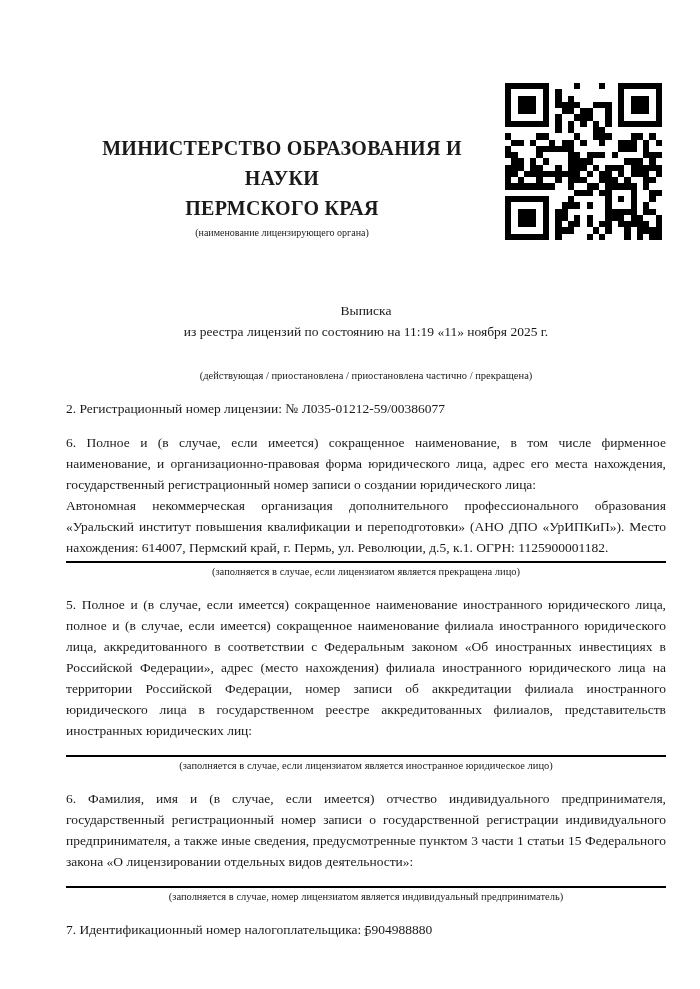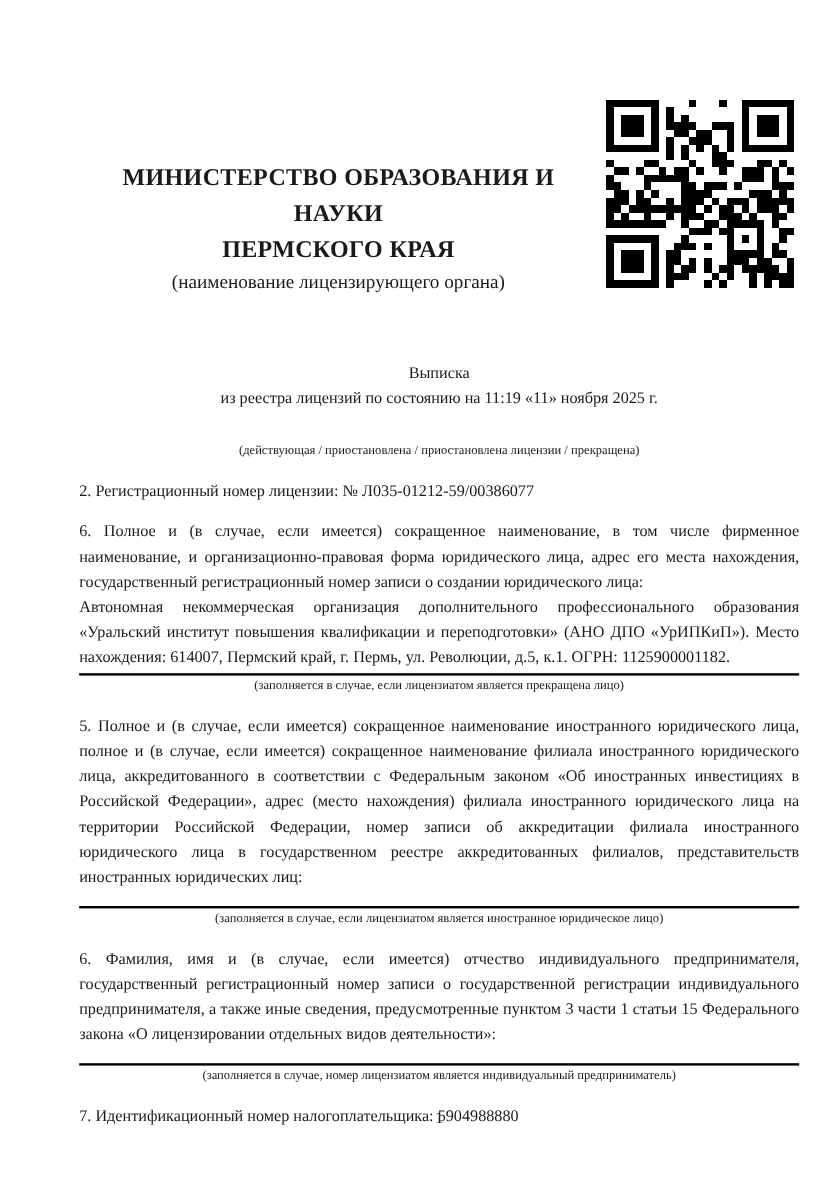--- a/index.html
+++ b/index.html
@@ -21,21 +21,21 @@
     width: 432px;
     text-align: center;
   }
   .ministry-line {
     font-size: 20px;
     font-weight: bold;
     line-height: 30px;
     letter-spacing: 0.3px;
   }
   .ministry-caption {
-    font-size: 16px;
+    font-size: 10px;
     margin-top: 4px;
   }
 
   
   .qr {
     position: absolute;
     left: 505px;
     top: 83px;
     width: 157px;
     height: 157px;
@@ -422,21 +422,21 @@
     </svg>
 
   <div class="column">
 
     <div class="doc-title">
       <div>Выписка</div>
       <div>из реестра лицензий по состоянию на 11:19 «11» ноября 2025 г.</div>
     </div>
 
     <div class="item item-first">
-      <div class="caption">(действующая / приостановлена / приостановлена лицензии / прекращена)</div>
+      <div class="caption">(действующая / приостановлена / приостановлена частично / прекращена)</div>
     </div>
 
     <div class="item item-gap">
       <div>2. Регистрационный номер лицензии: № Л035-01212-59/00386077</div>
     </div>
 
 
     <div class="item">
       <div class="para">6. Полное и (в случае, если имеется) сокращенное наименование, в том числе фирменное наименование, и организационно-правовая форма юридического лица, адрес его места нахождения, государственный регистрационный номер записи о создании юридического лица:</div>
       <div class="para">Автономная некоммерческая организация дополнительного профессионального образования «Уральский институт повышения квалификации и переподготовки» (АНО ДПО «УрИПКиП»). Место нахождения: 614007, Пермский край, г. Пермь, ул. Революции, д.5, к.1. ОГРН: 1125900001182.</div>

